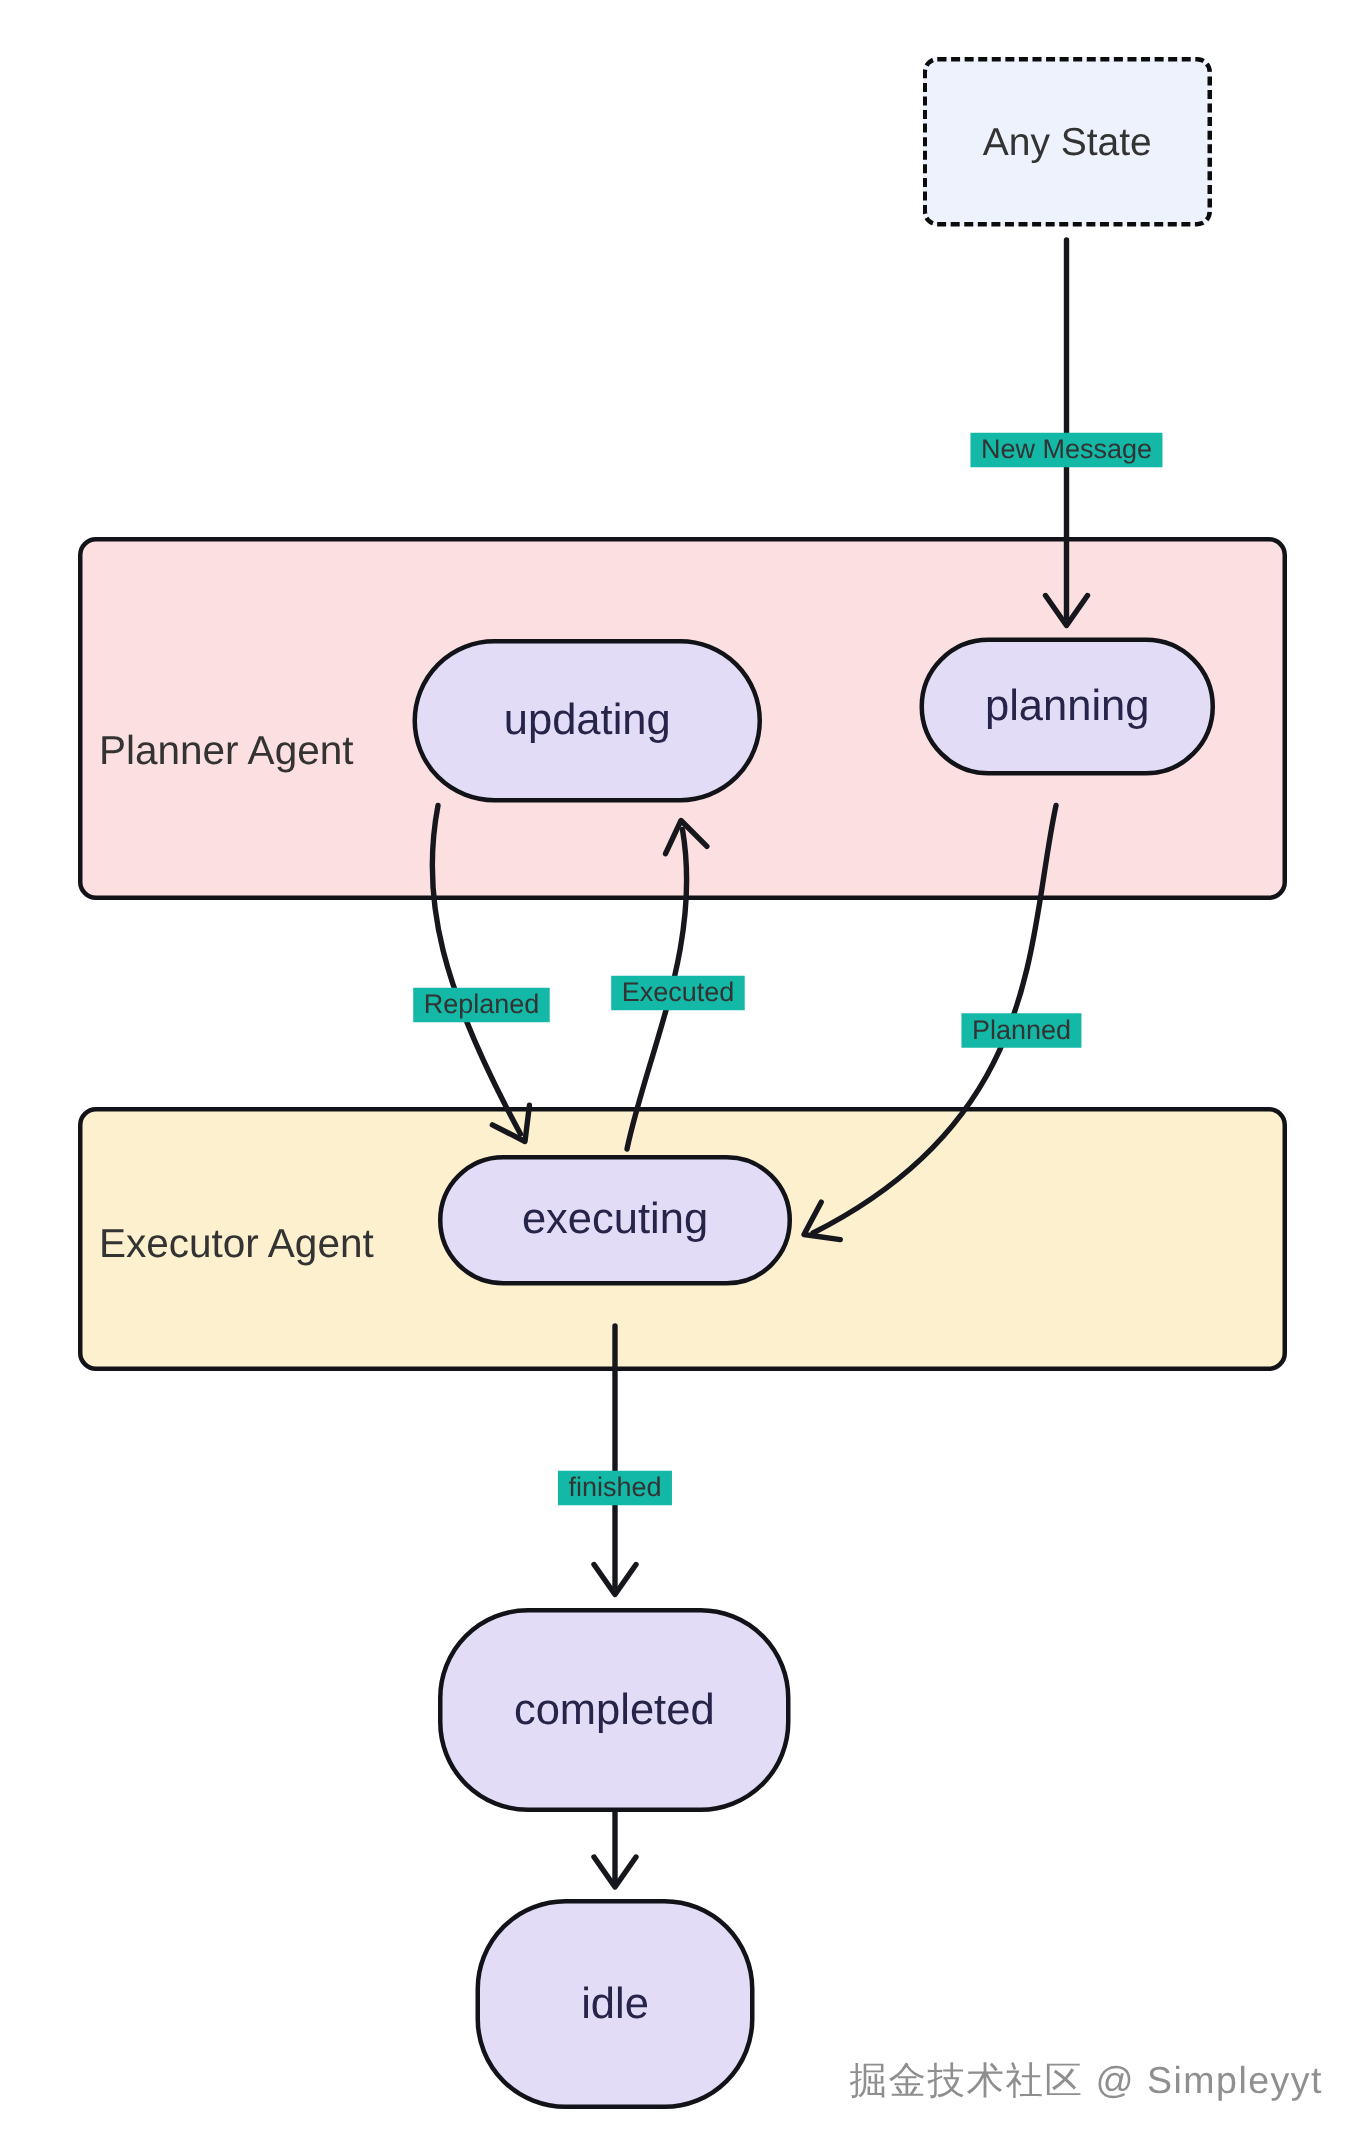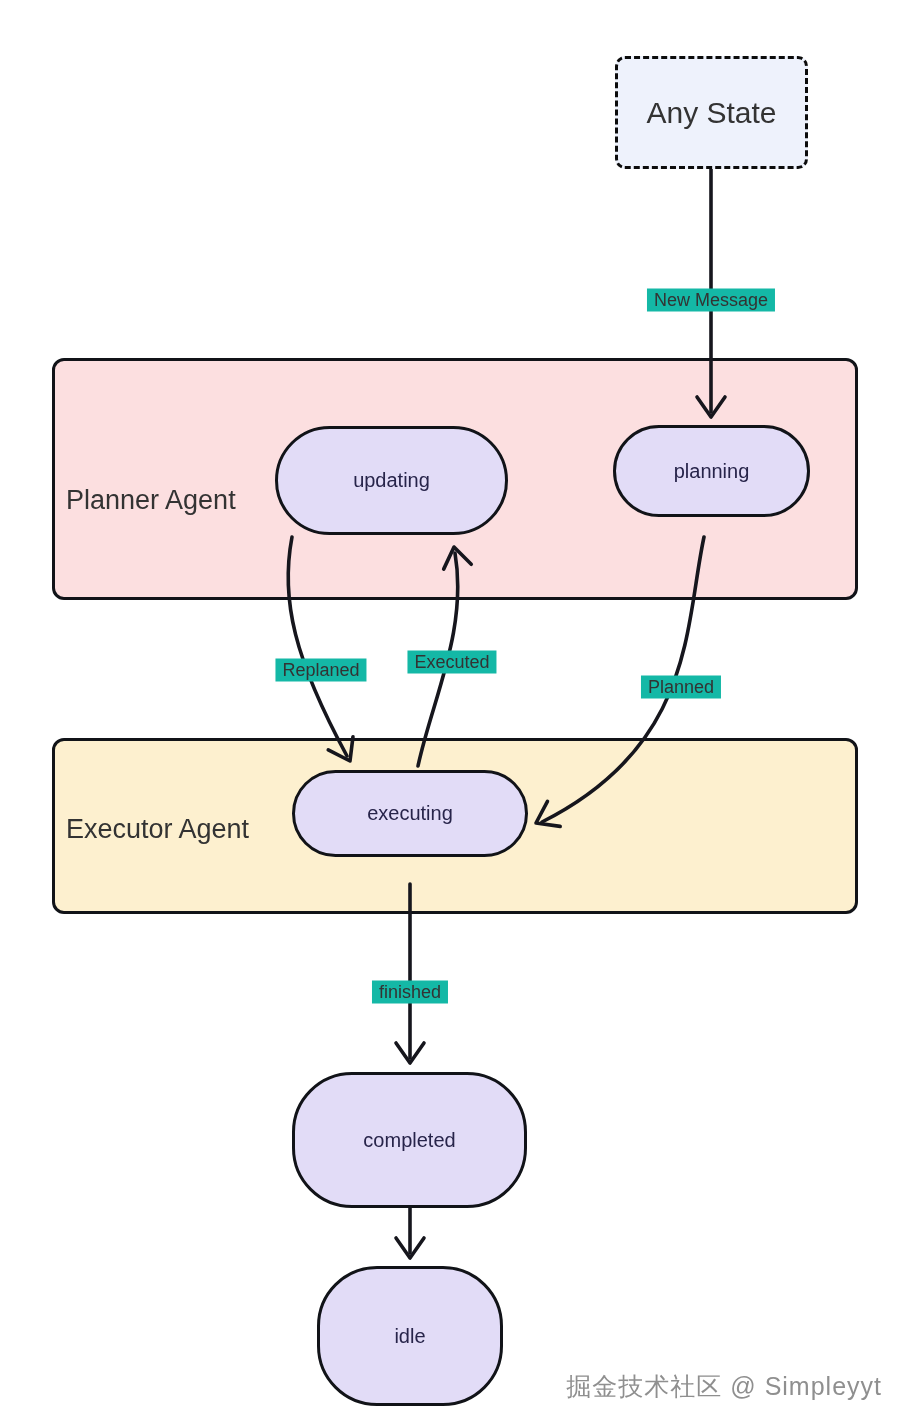--- a/index.html
+++ b/index.html
@@ -18,27 +18,27 @@
   .container-box.executor{left:52px;top:738px;width:806px;height:176px;background:var(--executor-fill,#fdf0cf);}
   .container-label{
     position:absolute;left:11px;font-size:27px;color:var(--label-text,#333333);white-space:nowrap;
   }
   .container-box.planner .container-label{top:124px;}
   .container-box.executor .container-label{top:73px;}
 
   .state-node{
     position:absolute;background:var(--state-fill,#e2dcf7);border:3px solid var(--node-border,#111318);
     box-sizing:border-box;display:flex;align-items:center;justify-content:center;
-    font-size:20px;color:var(--state-text,#27244a);white-space:nowrap;
+    font-size:29px;color:var(--state-text,#27244a);white-space:nowrap;
   }
   .state-node.pill{border-radius:60px;}
   .node-any-state{
-    left:615px;top:56px;width:193px;height:113px;border-radius:10px;
+    left:615px;top:38px;width:193px;height:113px;border-radius:10px;
     background:var(--any-state-fill,#eef2fc);border:3.5px dashed #0c0c0c;
-    font-size:30px;color:var(--label-text,#333333);
+    font-size:26px;color:var(--label-text,#333333);
   }
   .node-updating{left:275px;top:426px;width:233px;height:109px;}
   .node-planning{left:613px;top:425px;width:197px;height:92px;}
   .node-executing{left:292px;top:770px;width:236px;height:87px;}
   .node-completed{left:292px;top:1072px;width:235px;height:136px;}
   .node-idle{left:317px;top:1266px;width:186px;height:140px;}
 
   .edge-label{
     position:absolute;transform:translate(-50%,-50%);background:#14b8a6;padding:1px 7px;
     font-size:18px;color:var(--label-text,#333333);white-space:nowrap;

